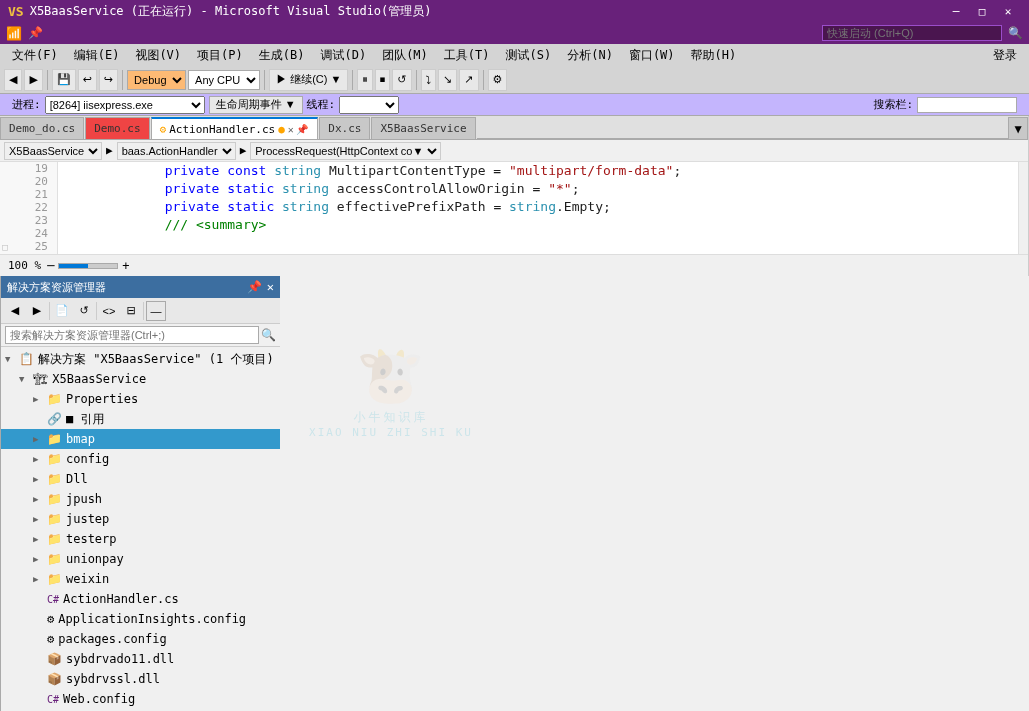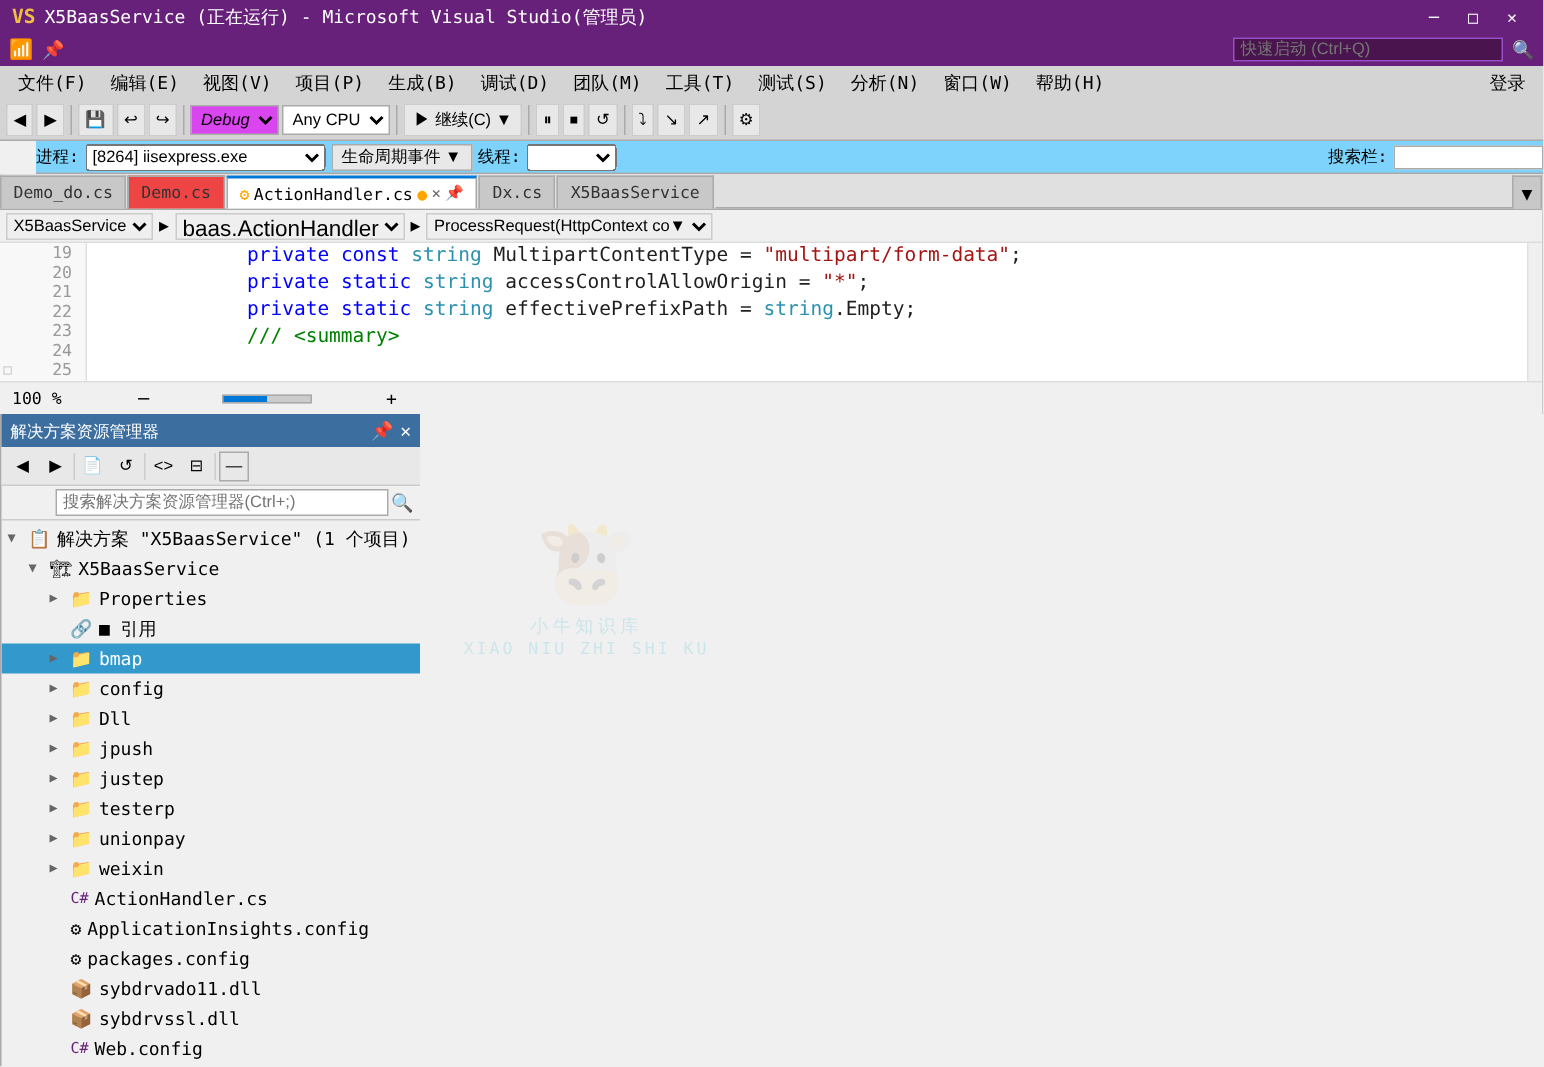--- a/index.html
+++ b/index.html
@@ -79,41 +79,41 @@
 </div>
 
 <div id="toolbar" style="background:#d4d4d4;height:28px;display:flex;align-items:center;padding:0 4px;gap:2px;border-bottom:1px solid #aaa;">
   <button style="height:22px;padding:0 4px;font-size:11px;background:#e8e8e8;border:1px solid #ccc;cursor:pointer;">◀</button>
   <button style="height:22px;padding:0 4px;font-size:11px;background:#e8e8e8;border:1px solid #ccc;cursor:pointer;">▶</button>
   <div style="width:1px;height:20px;background:#aaa;margin:0 2px;"></div>
   <button style="height:22px;padding:0 4px;font-size:11px;background:#e8e8e8;border:1px solid #ccc;cursor:pointer;">💾</button>
   <button style="height:22px;padding:0 4px;font-size:11px;background:#e8e8e8;border:1px solid #ccc;cursor:pointer;">↩</button>
   <button style="height:22px;padding:0 4px;font-size:11px;background:#e8e8e8;border:1px solid #ccc;cursor:pointer;">↪</button>
   <div style="width:1px;height:20px;background:#aaa;margin:0 2px;"></div>
-  <select style="height:20px;font-size:11px;background:#d946ef;border:1px solid #aaa;padding:0 2px;font-style:italic;">
+  <select style="height:20px;font-size:11px;background:#fdba74;border:1px solid #aaa;padding:0 2px;">
     <option>Debug</option>
   </select>
   <select style="height:20px;font-size:11px;background:white;border:1px solid #aaa;padding:0 2px;">
     <option>Any CPU</option>
   </select>
   <div style="width:1px;height:20px;background:#aaa;margin:0 2px;"></div>
   <button style="height:22px;padding:0 6px;font-size:11px;background:#e8e8e8;border:1px solid #ccc;cursor:pointer;">▶ 继续(C) ▼</button>
   <div style="width:1px;height:20px;background:#aaa;margin:0 2px;"></div>
   <button style="height:22px;padding:0 4px;font-size:11px;background:#e8e8e8;border:1px solid #ccc;cursor:pointer;">⏸</button>
   <button style="height:22px;padding:0 4px;font-size:11px;background:#e8e8e8;border:1px solid #ccc;cursor:pointer;">⏹</button>
   <button style="height:22px;padding:0 4px;font-size:11px;background:#e8e8e8;border:1px solid #ccc;cursor:pointer;">↺</button>
   <div style="width:1px;height:20px;background:#aaa;margin:0 2px;"></div>
   <button style="height:22px;padding:0 4px;font-size:11px;background:#e8e8e8;border:1px solid #ccc;cursor:pointer;">⤵</button>
   <button style="height:22px;padding:0 4px;font-size:11px;background:#e8e8e8;border:1px solid #ccc;cursor:pointer;">↘</button>
   <button style="height:22px;padding:0 4px;font-size:11px;background:#e8e8e8;border:1px solid #ccc;cursor:pointer;">↗</button>
   <div style="width:1px;height:20px;background:#aaa;margin:0 2px;"></div>
   <button style="height:22px;padding:0 4px;font-size:11px;background:#e8e8e8;border:1px solid #ccc;cursor:pointer;">⚙</button>
 </div>
 
-<div id="process-bar" style="background:#7dd3fc;height:22px;display:flex;align-items:center;padding:0 0;gap:4px;font-size:11px;border-bottom:1px solid #aaa;margin-left:24px;">
+<div id="process-bar" style="background:#c4b5fd;height:22px;display:flex;align-items:center;padding:0 12px;gap:4px;font-size:11px;border-bottom:1px solid #aaa;">
   <span>进程:</span>
   <select style="height:18px;font-size:11px;min-width:160px;"><option>[8264] iisexpress.exe</option></select>
   <button style="height:18px;padding:0 6px;font-size:11px;background:#e8e8e8;border:1px solid #aaa;cursor:pointer;">生命周期事件 ▼</button>
   <span>线程:</span>
   <select style="height:18px;font-size:11px;min-width:60px;"></select>
   <span style="flex:1;"></span>
   <span>搜索栏:</span>
   <input style="height: 16px; width: 100px; font-size: 11px; border: 1px solid rgb(170, 170, 170);">
 </div>
 
@@ -143,21 +143,21 @@
       </div>
       <span style="flex:1;border-bottom:1px solid #aaa;"></span>
       <span style="width:20px;height:22px;display:flex;align-items:center;justify-content:center;cursor:pointer;border:1px solid #aaa;border-bottom:none;background:#c8c8c8;">▼</span>
     </div>
 
     <div id="code-breadcrumb" style="background:#f0f0f0;height:22px;display:flex;align-items:center;padding:0 4px;gap:4px;font-size:11px;border-bottom:1px solid #ddd;">
       <select style="height:18px;font-size:11px;max-width:140px;border:1px solid #ccc;">
         <option>X5BaasService</option>
       </select>
       <span>▶</span>
-      <select style="height:18px;font-size:15px;max-width:160px;border:1px solid #ccc;">
+      <select style="height:18px;font-size:11px;max-width:160px;border:1px solid #ccc;">
         <option>baas.ActionHandler</option>
       </select>
       <span>▶</span>
       <select style="height:18px;font-size:11px;max-width:200px;border:1px solid #ccc;">
         <option>ProcessRequest(HttpContext co▼</option>
       </select>
     </div>
 
     <div style="flex:1;display:flex;overflow:hidden;gap:36px;">
 
@@ -234,21 +234,21 @@
               <tr style="background: transparent;">
                 <td style="padding-left: 8px; white-space: pre; font-family: Consolas, monospace; font-size: 13px; line-height: 18px; color: rgb(30, 30, 30);"></td>
               </tr>
             </tbody>
         </table>
       </div>
 
       <div style="width:10px;background:#f0f0f0;border-left:1px solid #e0e0e0;"></div>
     </div>
 
-    <div style="background:#f0f0f0;height:22px;display:flex;align-items:center;padding:0 8px;font-size:11px;border-top:1px solid #ddd;gap:45px;">
+    <div style="background:#f0f0f0;height:22px;display:flex;align-items:center;padding:0 8px;font-size:11px;border-top:1px solid #ddd;">
       <span>100 %</span>
       <span style="margin-left:6px;cursor:pointer;font-size:12px;">─</span>
       <div style="width:60px;height:6px;background:#ccc;margin:0 4px;border:1px solid #aaa;">
           <div style="width:50%;height:100%;background:#0078d7;"></div>
         </div>
       <span style="cursor:pointer;font-size:12px;">+</span>
     </div>
   </div>
 
   <div id="solution-explorer" style="width:280px;background:#f0f0f0;display:flex;flex-direction:column;">
@@ -267,21 +267,21 @@
       <button style="width:20px;height:20px;font-size:11px;background:#e8e8e8;border:1px solid transparent;cursor:pointer;">📄</button>
       <button style="width:20px;height:20px;font-size:11px;background:#e8e8e8;border:1px solid transparent;cursor:pointer;">↺</button>
       <div style="width:1px;height:18px;background:#ccc;"></div>
       <button style="width:20px;height:20px;font-size:11px;background:#e8e8e8;border:1px solid transparent;cursor:pointer;">&lt;&gt;</button>
       <button style="width:20px;height:20px;font-size:11px;background:#e8e8e8;border:1px solid transparent;cursor:pointer;">⊟</button>
       <div style="width:1px;height:18px;background:#ccc;"></div>
       <button style="width:20px;height:20px;font-size:11px;background:#e8e8e8;border:1px solid #aaa;cursor:pointer;">—</button>
     </div>
 
     <div style="padding:2px 4px;display:flex;align-items:center;gap:2px;border-bottom:1px solid #ccc;">
-      <input style="flex: 1 1 0%; height: 18px; font-size: 11px; padding: 0px 4px; border: 1px solid rgb(170, 170, 170); margin-left: 32px;" placeholder="搜索解决方案资源管理器(Ctrl+;)">
+      <input style="flex: 1 1 0%; height: 18px; font-size: 11px; padding: 0px 4px; border: 1px solid rgb(170, 170, 170);" placeholder="搜索解决方案资源管理器(Ctrl+;)">
       <span>🔍</span>
     </div>
 
     <div id="se-tree" style="flex:1;overflow:auto;padding:2px 0;font-size:12px;">
     <div style="height: 20px; display: flex; align-items: center; gap: 2px; padding: 0px 4px; cursor: pointer; font-size: 12px;">
           <span style="font-size: 9px; color: rgb(102, 102, 102); width: 12px;">▼</span>
           <span style="font-size: 12px; margin-right: 2px;">📋</span>
           <span>解决方案 "X5BaasService" (1 个项目)</span>
         </div>
         <div style="height: 20px; display: flex; align-items: center; gap: 2px; padding: 0px 4px 0px 18px; cursor: pointer; font-size: 12px;">

